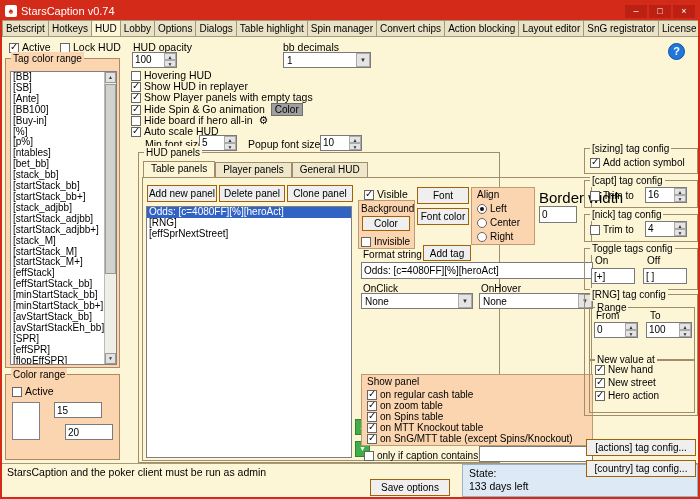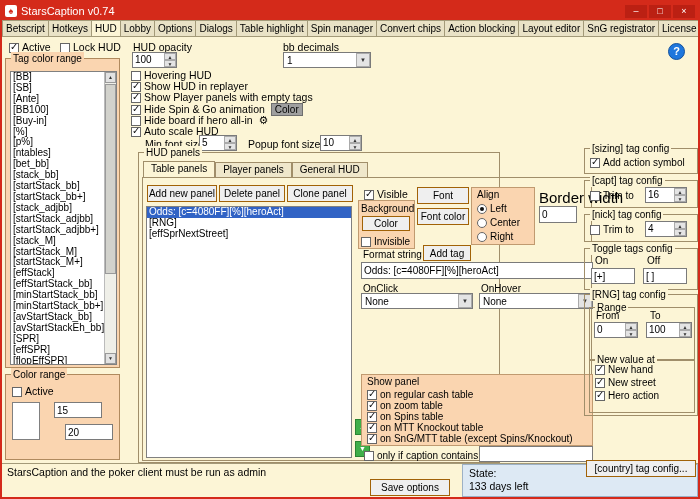--- a/index.html
+++ b/index.html
@@ -382,20 +382,21 @@
         <span class="cb checked"></span>
         <span class="lbl">New street</span>
       </div>
       <div class="cbrow abs small" style="left:5px;top:30px">
         <span class="cb checked"></span>
         <span class="lbl">Hero action</span>
       </div>
     </div>
   </div>
 
+  <div class="btn rbtn" style="left:584px;top:437px;width:110px;height:17px">[actions] tag config...</div>
   <div class="btn rbtn" style="left:584px;top:458px;width:110px;height:17px">[country] tag config...</div>
 
   <div id="statusbar">
     <div class="lbl abs" style="left:5px;top:2px">StarsCaption and the poker client must be run as admin</div>
     <div class="btn abs" style="left:368px;top:15px;width:80px;height:17px">Save options</div>
     <div id="statepanel">
       <div class="lbl abs" style="left:6px;top:2px">State:</div>
       <div class="lbl abs" style="left:6px;top:15px">133 days left</div>
     </div>
   </div>

